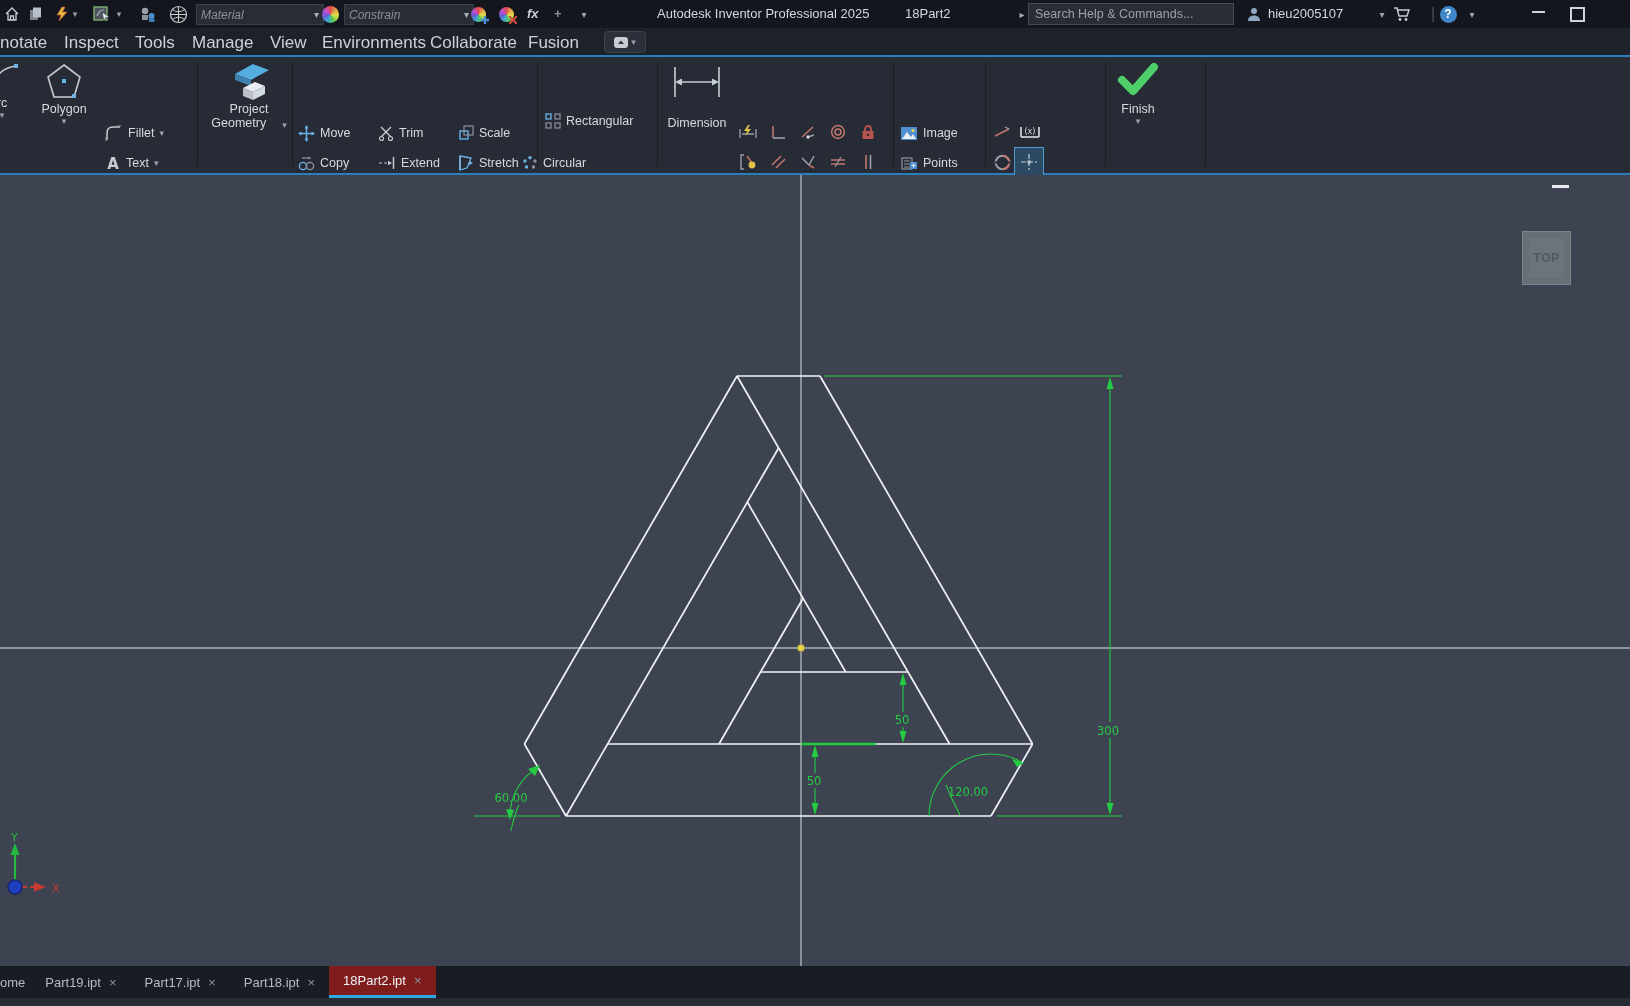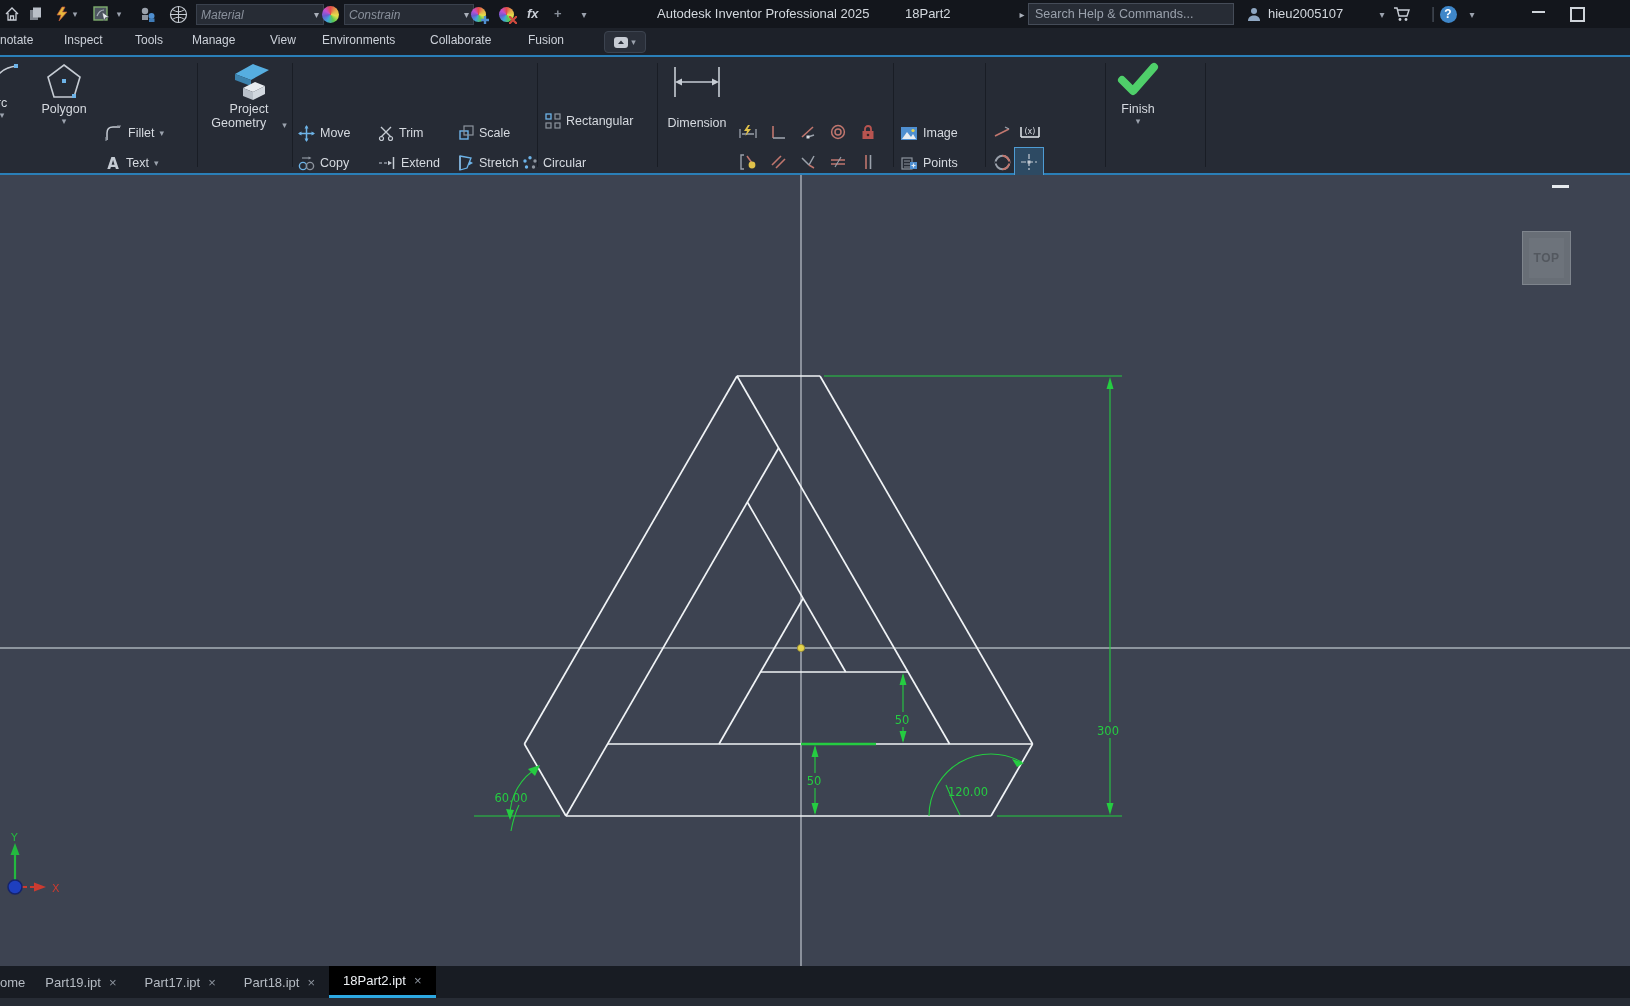--- a/index.html
+++ b/index.html
@@ -15,21 +15,21 @@
     display:flex;align-items:center;padding:0 4px;font-size:12px;color:#8a919c;font-style:italic;}
   .dropbox .car{margin-left:auto;color:#aab0ba;font-style:normal;font-size:10px;}
   .wheel{width:17px;height:17px;border-radius:50%;
     background:conic-gradient(#e34b4b,#e3a94b,#e3e04b,#59c94f,#3fa7d8,#6a5bd0,#c44fd0,#e34b4b);}
   #searchbox{position:absolute;left:1028px;top:3px;width:198px;height:20px;background:#272c35;
     border:1px solid #454c58;color:#9aa1ac;font-size:12.5px;display:flex;align-items:center;padding-left:6px;}
   .win-min{position:absolute;top:11px;width:13px;height:2px;background:#cfd4da;}
   .win-box{position:absolute;top:7px;width:11px;height:11px;border:2px solid #cfd4da;}
   
   #menubar{left:0;top:28px;width:1630px;height:27px;background:#1d2129;}
-  .menu-item{position:absolute;top:5px;font-size:12px;color:#ccd1d9;cursor:default;white-space:nowrap;}
+  .menu-item{position:absolute;top:5px;font-size:17px;color:#ccd1d9;cursor:default;white-space:nowrap;}
   #panel-btn{position:absolute;left:604px;top:3px;width:40px;height:20px;background:#2a2f39;border:1px solid #3c434f;
     border-radius:4px;display:flex;align-items:center;justify-content:center;gap:3px;color:#c7ccd4;font-size:10px;}
   
   #ribbon{left:0;top:55px;width:1630px;height:120px;background:#262b35;border-top:2px solid #2a7fb8;border-bottom:2px solid #2a7fb8;box-sizing:border-box;}
   .sep{position:absolute;top:6px;width:1px;height:104px;background:#191d25;}
   .rbtn{position:absolute;height:24px;display:flex;align-items:center;gap:5px;font-size:12.5px;color:#d6dae0;white-space:nowrap;}
   .rbtn .car,.car{font-size:9px;color:#9ba2ad;}
   .bigbtn{position:absolute;display:flex;flex-direction:column;align-items:center;font-size:12.5px;color:#d6dae0;text-align:center;}
   .grp{position:absolute;top:155px;font-size:12px;color:#868d99;white-space:nowrap;display:flex;gap:5px;align-items:center;}
   .cell{position:absolute;width:24px;height:22px;display:flex;align-items:center;justify-content:center;}
@@ -38,21 +38,21 @@
   
   #canvas{left:0;top:175px;width:1630px;height:791px;background:#3d4351;}
   #viewcube{position:absolute;left:1522px;top:56px;width:47px;height:52px;background:#6d737b;border:1px solid #7e848c;
     box-shadow:inset 0 0 0 6px #686e76;display:flex;align-items:center;justify-content:center;
     font-size:12px;font-weight:bold;color:#53585f;letter-spacing:.5px;}
   #doc-dash{position:absolute;left:1552px;top:10px;width:17px;height:3px;background:#e6eaee;}
   
   #tabbar{left:0;top:966px;width:1630px;height:32px;background:#181c23;display:flex;align-items:stretch;}
   .tab{display:flex;align-items:center;gap:8px;padding:0 14px;font-size:13px;color:#b6bcc4;white-space:nowrap;}
   .tab .x{color:#8d949e;font-size:13px;}
-  .tab.active{background:#000000;color:#eef1f5;border-bottom:3px solid #2da8e2;justify-content:space-between;}
+  .tab.active{background:#7f1d1d;color:#eef1f5;border-bottom:3px solid #2da8e2;justify-content:space-between;}
   #statusbar{left:0;top:998px;width:1630px;height:8px;background:#272c35;}
   text{font-family:"DejaVu Sans",sans-serif;}
 </style>
 </head>
 <body>
 
 <div id="stage">
 
   <div class="abs" id="titlebar">
     <span class="tb-ic" style="left:2px">

